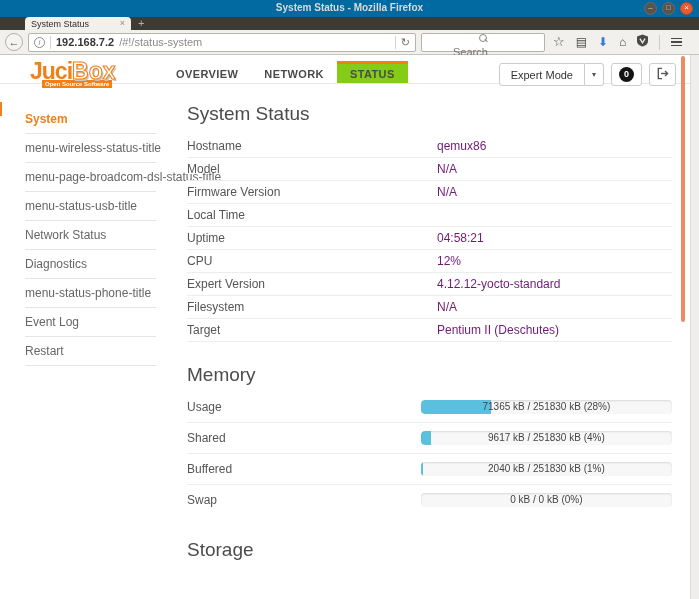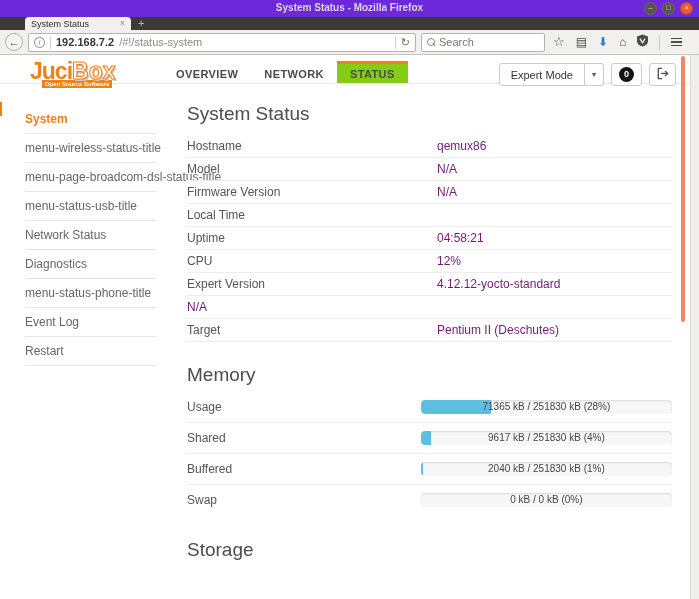--- a/index.html
+++ b/index.html
@@ -1,41 +1,41 @@
 <!DOCTYPE html>
 <html><head>
 <meta charset="utf-8">
 <style>
   * { box-sizing: border-box; margin: 0; padding: 0; }
   body { width: 699px; height: 599px; overflow: hidden; font-family: "Liberation Sans", sans-serif; background: #fff; }
   .screen { position: relative; width: 699px; height: 599px; overflow: hidden; background: #fff; }
 
   
-  .titlebar { position: relative; height: 17px; background: #6d28d9; }
+  .titlebar { position: relative; height: 17px; background: #0369a1; }
   .win-title { position: absolute; left: 0; right: 0; top: 2px; text-align: center; font-size: 10px; font-weight: bold; color: #dcd9d4; }
   .win-controls { position: absolute; right: 6px; top: 2px; display: flex; gap: 5px; }
   .win-btn { width: 13px; height: 13px; border-radius: 50%; background: #57544e; border: 1px solid #6e6b64; color: #cfccc6; font-size: 8px; line-height: 10px; text-align: center; cursor: default; }
   .win-btn.close { background: #e95b30; border-color: #c14b28; color: #fff; }
 
   .tabstrip { position: relative; height: 13px; background: #3d3b36; }
   .tab { position: absolute; left: 25px; top: 0; width: 106px; height: 13px; background: #f2f0ed; border-radius: 4px 4px 0 0; display: flex; align-items: center; padding: 0 6px; }
   .tab-title { flex: 1; font-size: 9px; color: #2e2e2e; white-space: nowrap; overflow: hidden; }
   .tab-close { font-size: 9px; color: #8a8883; line-height: 9px; }
   .newtab-btn { position: absolute; left: 138px; top: 0px; font-size: 11px; line-height: 13px; color: #b5b2ac; background: transparent; border: none; }
 
   .toolbar { height: 25px; background: #f2f0ed; border-bottom: 1px solid #c8c4bf; display: flex; align-items: center; padding: 0 5px; gap: 5px; }
   .back-btn { width: 18px; height: 18px; border-radius: 50%; border: 1px solid #b3afa9; background: #f6f4f1; color: #4a4a4a; font-size: 11px; line-height: 15px; text-align: center; flex: none; }
   .url-field { width: 388px; height: 19px; background: #fff; border: 1px solid #b6b2ac; border-radius: 2px; display: flex; align-items: center; padding: 0 5px; gap: 5px; }
   .info-icon { width: 11px; height: 11px; border-radius: 50%; border: 1px solid #8f8d89; color: #8f8d89; font-size: 8px; line-height: 9px; text-align: center; font-style: italic; flex: none; }
   .url-divider { width: 1px; height: 13px; background: #d5d2cd; }
   .url-host { font-size: 11px; font-weight: bold; color: #383735; }
   .url-path { font-size: 11px; color: #8c8a86; }
   .url-spacer { flex: 1; }
   .reload-icon { font-size: 11px; color: #6e6c68; }
-  .search-field { width: 124px; height: 19px; background: #fff; border: 1px solid #b6b2ac; border-radius: 2px; display: flex; align-items: center; padding: 0 5px; gap: 4px; }
+  .search-field { width: 124px; height: 19px; background: #fff; border: 1px solid #b6b2ac; border-radius: 2px; display: flex; align-items: center; padding: 0 5px; gap: 4px; flex-direction: column; }
   .mag-icon { position: relative; width: 8px; height: 8px; flex: none; }
   .mag-icon::before { content: ""; position: absolute; left: 0; top: 0; width: 6px; height: 6px; border: 1.3px solid #8a8884; border-radius: 50%; }
   .mag-icon::after { content: ""; position: absolute; left: 5px; top: 6px; width: 4px; height: 1.4px; background: #8a8884; transform: rotate(45deg); }
   .search-input { border: none; outline: none; flex: 1; width: 60px; font-size: 11px; color: #333; background: transparent; font-family: "Liberation Sans", sans-serif; }
   .tb-icons { display: flex; align-items: center; gap: 11px; margin-left: 3px; }
   .tb-icon { font-size: 12px; color: #4c4a46; line-height: 14px; }
   .tb-icon.star { font-size: 13px; }
   .tb-icon.download { color: #2f7bd9; font-size: 12px; }
   .tb-sep { width: 1px; height: 15px; background: #cfccc6; }
   .burger { position: relative; width: 11px; height: 9px; }
@@ -214,20 +214,21 @@
             </div>
           <div class="sys-row">
               <span class="sys-label">CPU</span>
               <span class="sys-value">12%</span>
             </div>
           <div class="sys-row">
               <span class="sys-label">Expert Version</span>
               <span class="sys-value">4.12.12-yocto-standard</span>
             </div>
           <div class="sys-row">
+              <span class="sys-label">Filesystem</span>
               <span class="sys-value">N/A</span>
             </div>
           <div class="sys-row">
               <span class="sys-label">Target</span>
               <span class="sys-value">Pentium II (Deschutes)</span>
             </div>
         </div>
       </section>
 
       <section class="mem-section">

